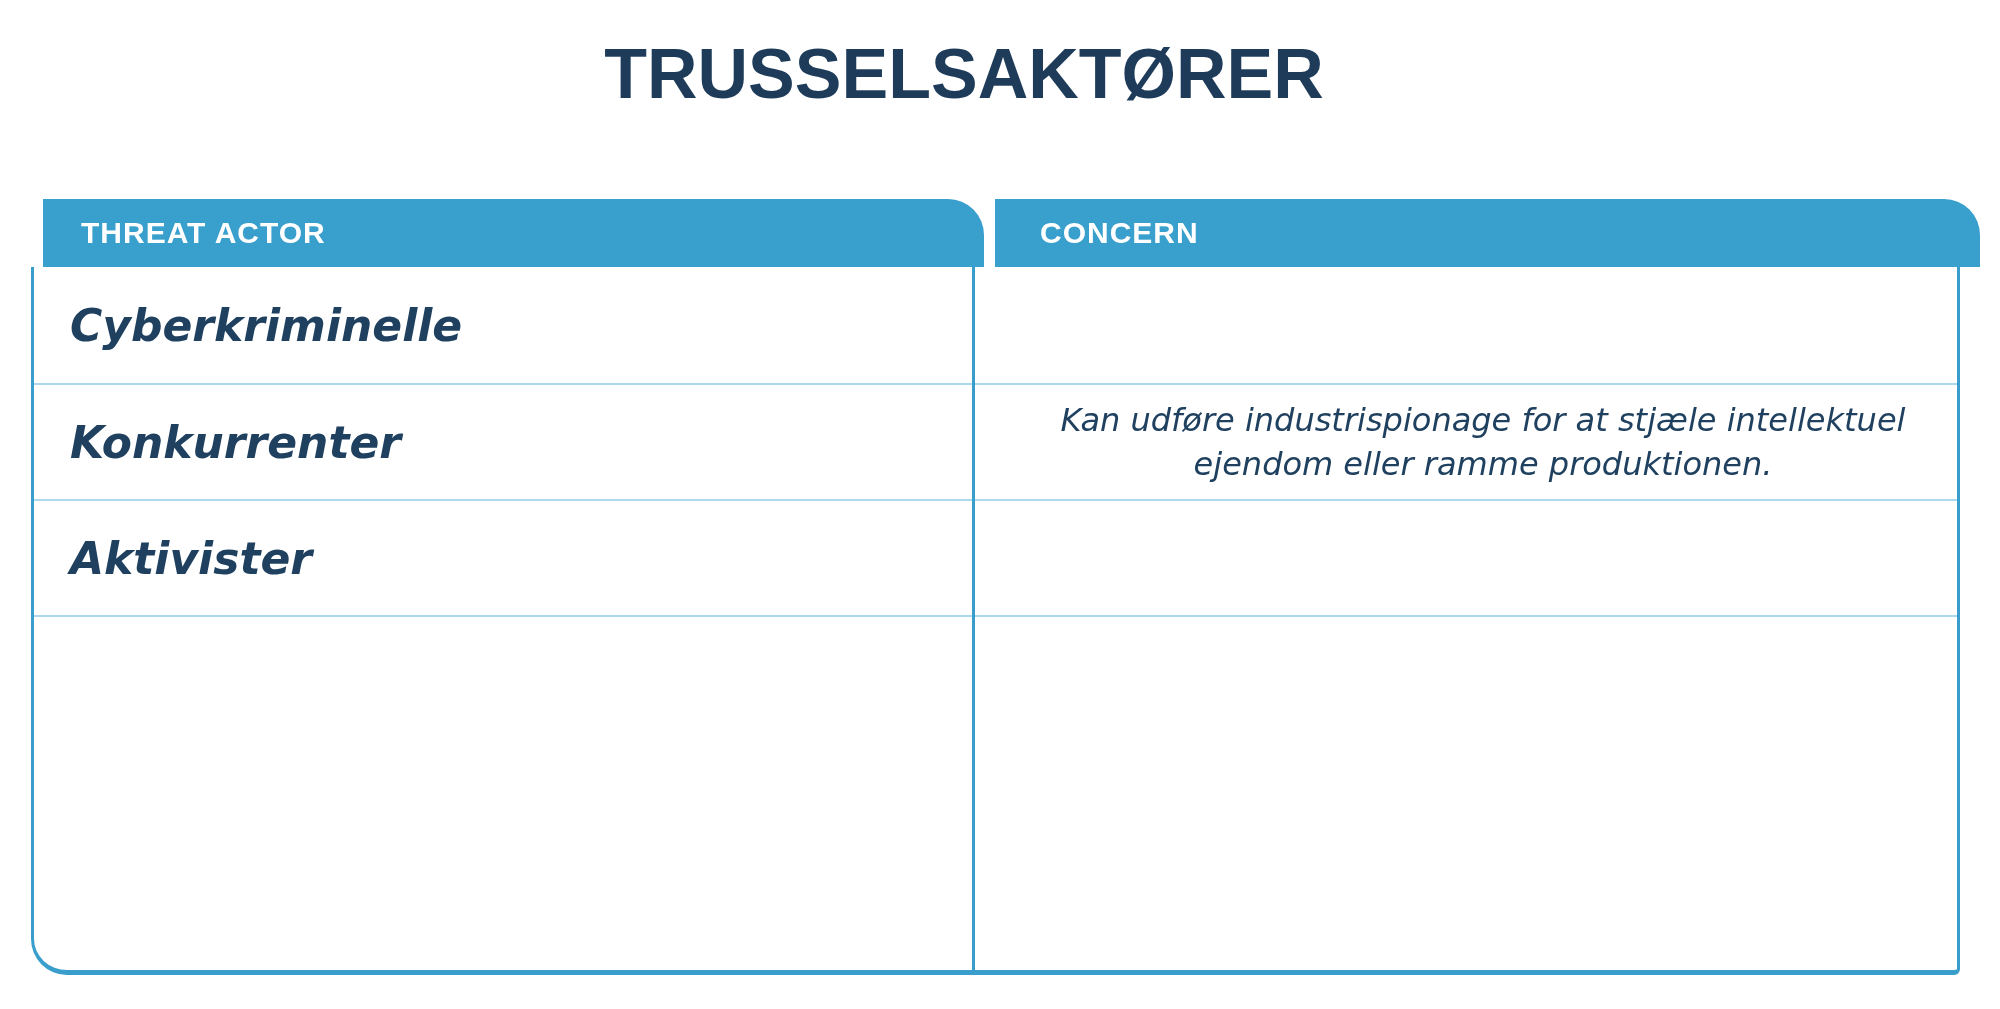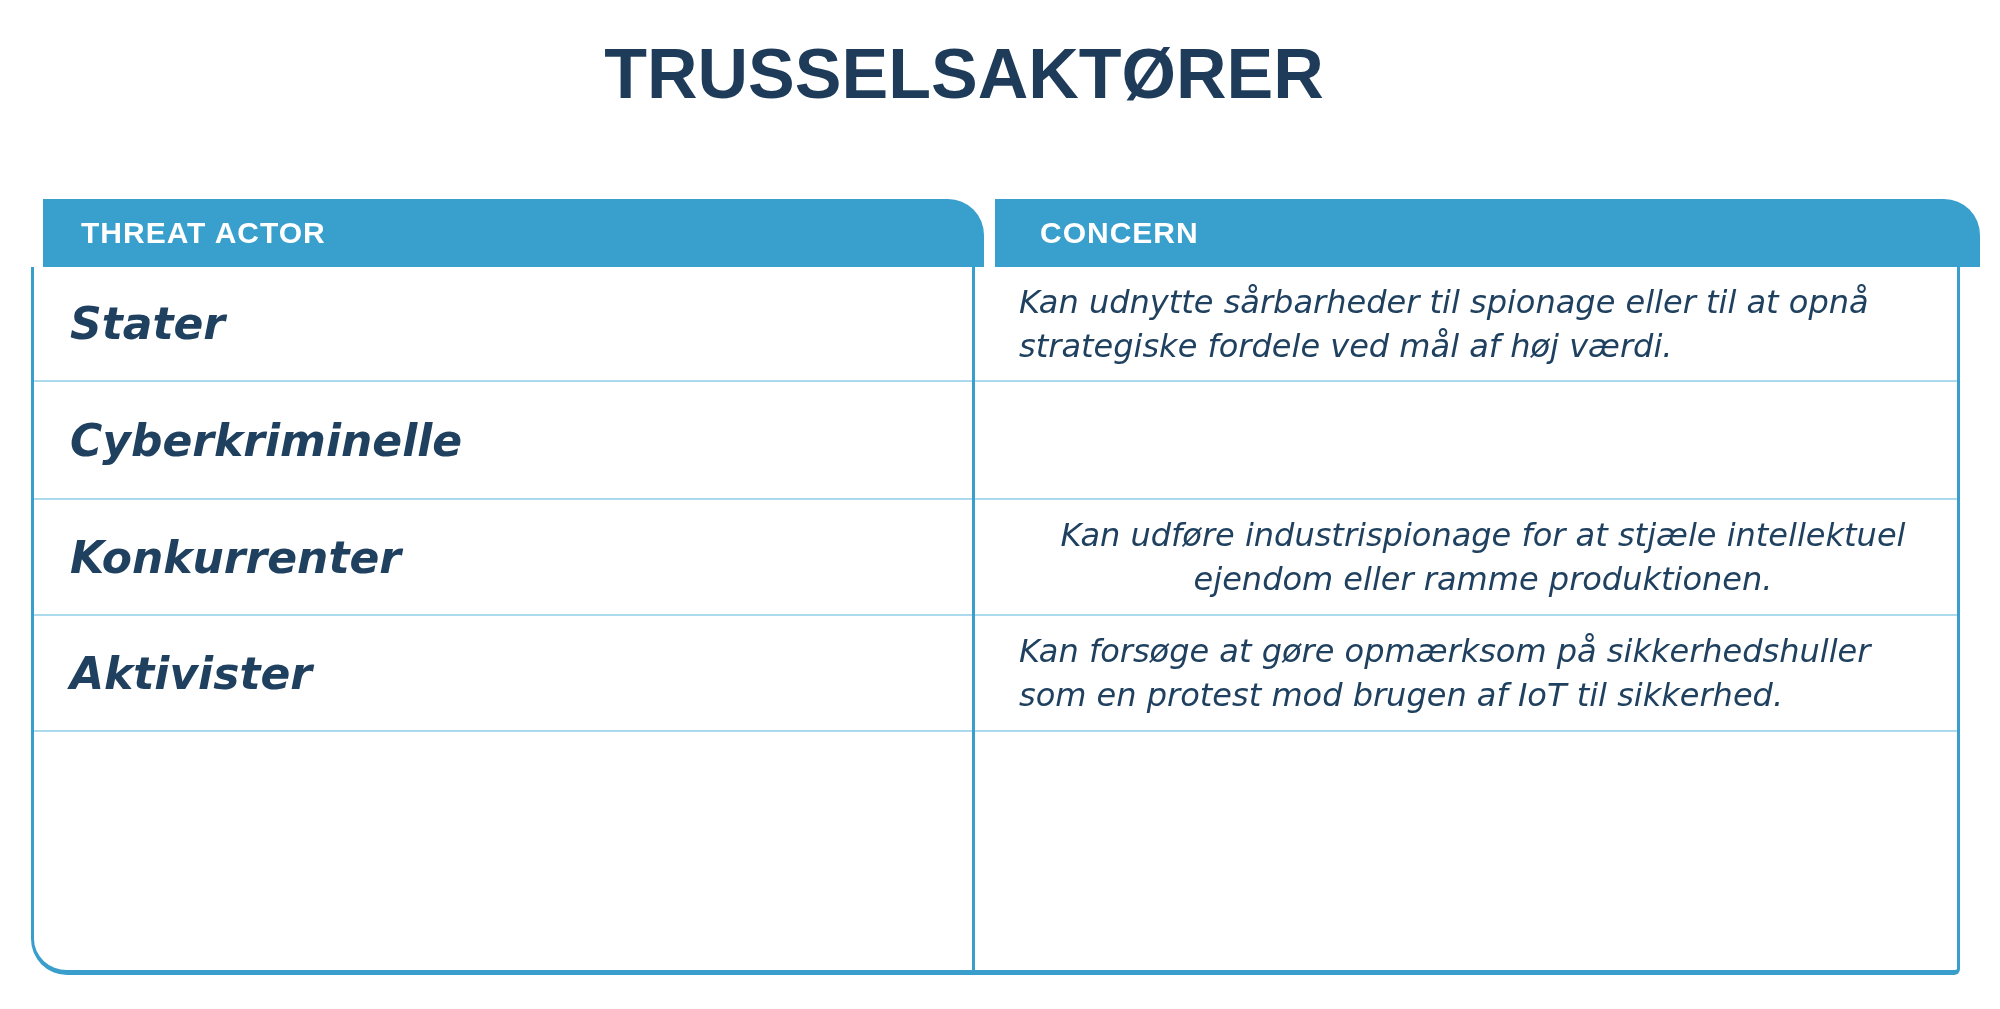--- a/index.html
+++ b/index.html
@@ -133,29 +133,20 @@
 <div class="hdr hdr-left">
   <span class="hdr-label">THREAT ACTOR</span>
 </div>
 <div class="hdr hdr-right">
   <span class="hdr-label">CONCERN</span>
 </div>
 
 <div class="tbl-body">
   <div class="col-divider"></div>
 
-  <div class="row r1">
-    <div class="cell-actor">
-      <span class="actor-label">Stater</span>
-    </div>
-    <div class="cell-concern">
-      <div class="concern-line">Kan udnytte sårbarheder til spionage eller til at opnå</div>
-      <div class="concern-line">strategiske fordele ved mål af høj værdi.</div>
-    </div>
-  </div>
 
   <div class="row r2">
     <div class="cell-actor">
       <span class="actor-label">Cyberkriminelle</span>
     </div>
   </div>
 
   <div class="row r3">
     <div class="cell-actor">
       <span class="actor-label">Konkurrenter</span>
@@ -163,23 +154,19 @@
     <div class="cell-concern">
       <div class="concern-line">Kan udføre industrispionage for at stjæle intellektuel</div>
       <div class="concern-line">ejendom eller ramme produktionen.</div>
     </div>
   </div>
 
   <div class="row r4">
     <div class="cell-actor">
       <span class="actor-label">Aktivister</span>
     </div>
-    <div class="cell-concern">
-      <div class="concern-line">Kan forsøge at gøre opmærksom på sikkerhedshuller</div>
-      <div class="concern-line">som en protest mod brugen af IoT til sikkerhed.</div>
-    </div>
   </div>
 
   <div class="row empty">
     <div class="cell-actor"></div>
     <div class="cell-concern"></div>
   </div>
 </div>
 
 </body></html>

